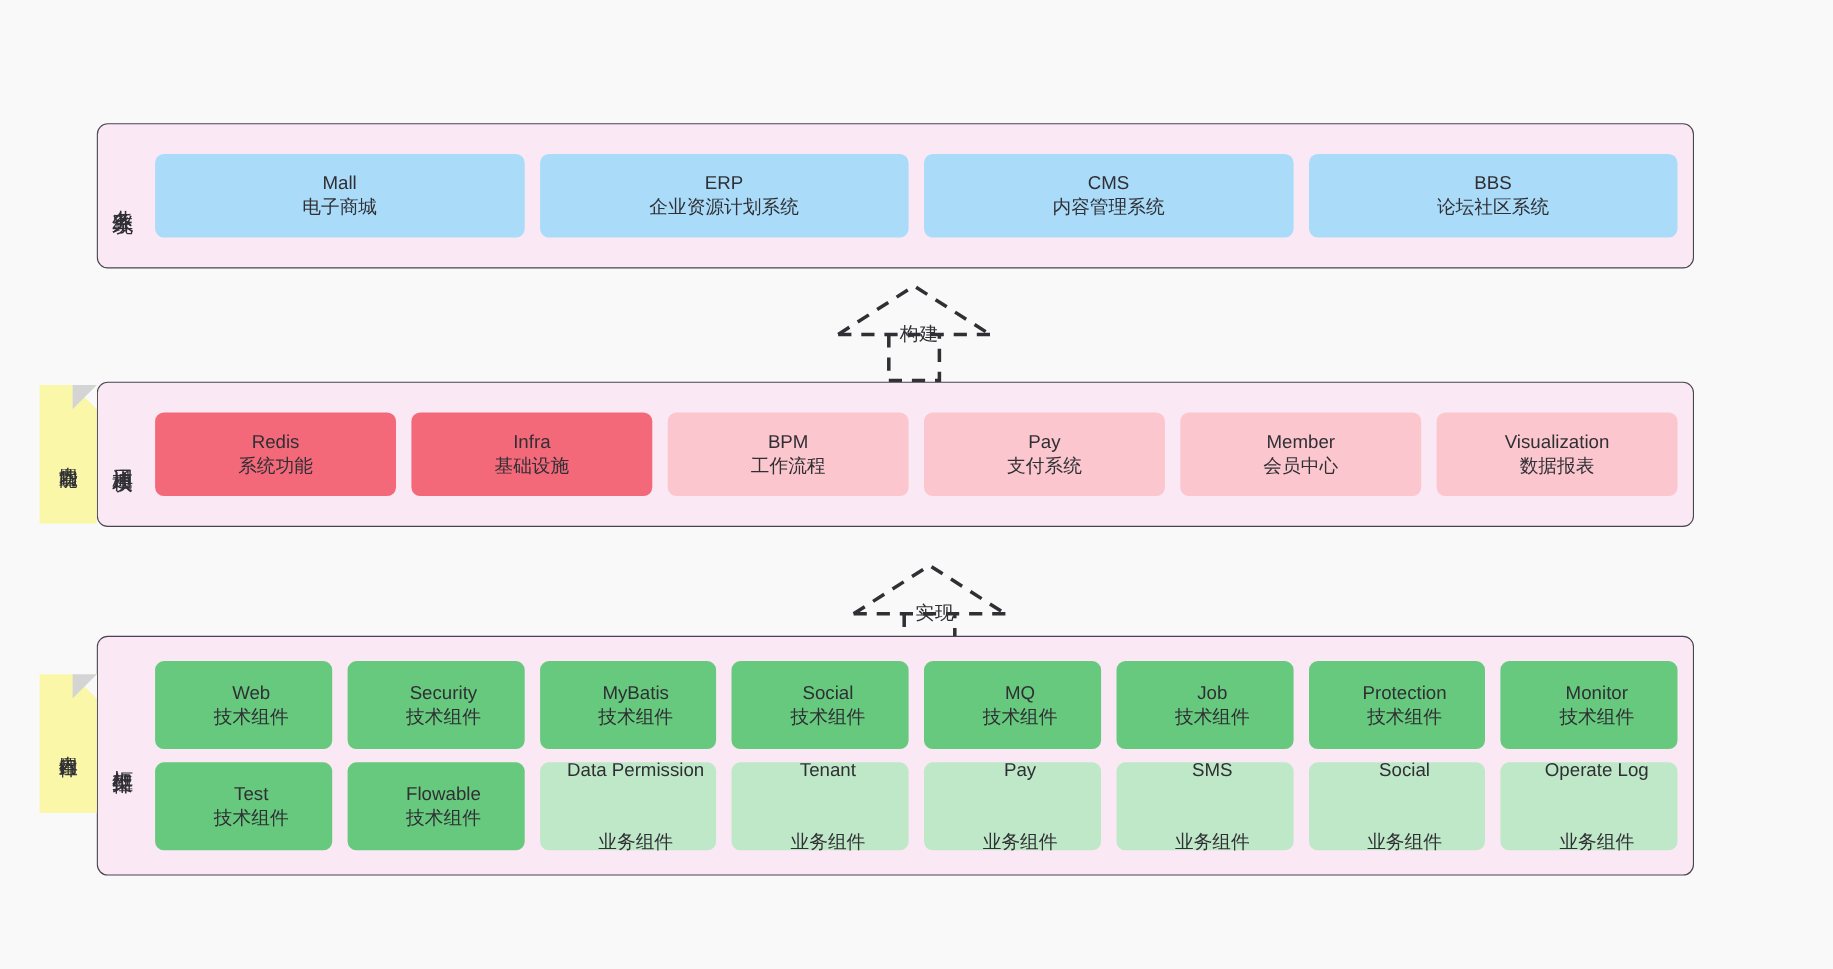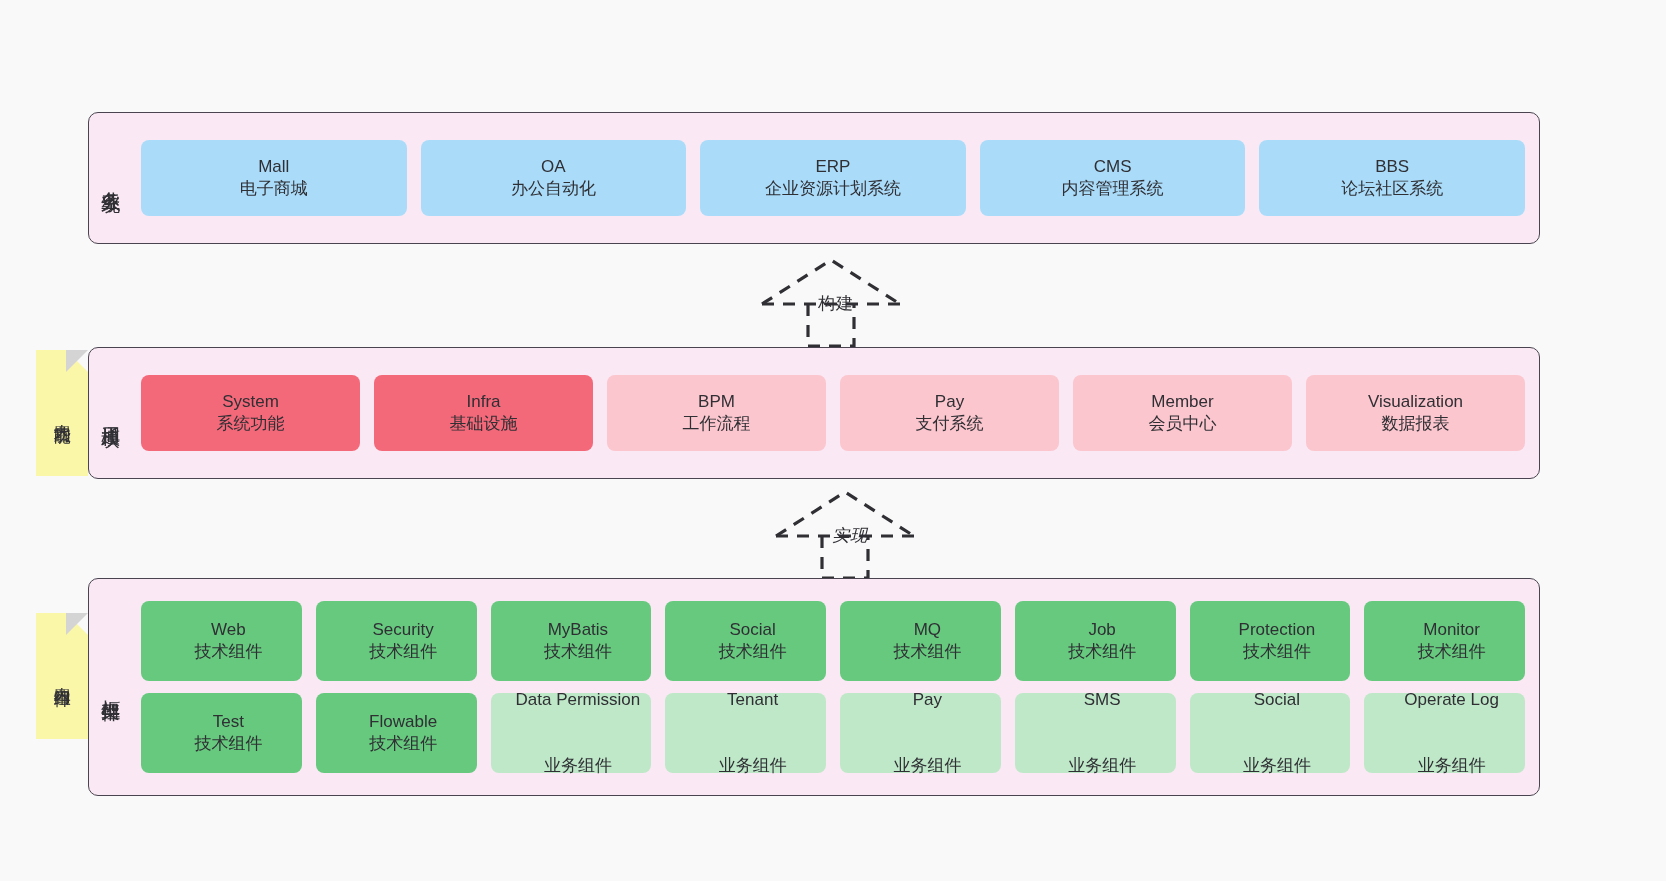--- a/index.html
+++ b/index.html
@@ -153,21 +153,21 @@
   #note-builtin-functions { left: 36px; top: 350px; height: 126px; }
   #note-builtin-components { left: 36px; top: 613px; height: 126px; }
 
   
   .arrow {
     position: absolute;
     width: 150px;
     height: 92px;
   }
   #arrow-build     { left: 756px; top: 256px; }
-  #arrow-implement { left: 770px; top: 488px; font-style: italic; }
+  #arrow-implement { left: 770px; top: 510px; }
 
   .arrow svg { display: block; overflow: visible; }
 
   .arrow-label {
     position: absolute;
     font-size: 17px;
     color: #2f2f34;
     background: transparent;
     white-space: nowrap;
     user-select: none;
@@ -180,24 +180,20 @@
 <body>
 
 <div class="canvas">
 
   <div class="layer" id="layer-business">
     <div class="layer-title">业务系统</div>
     <div class="layer-body">
       <div class="box blue">
         <span class="ttl">Mall</span>
         <span class="sub">电子商城</span>
-      </div>
-      <div class="box blue">
-        <span class="ttl">OA</span>
-        <span class="sub">办公自动化</span>
       </div>
       <div class="box blue">
         <span class="ttl">ERP</span>
         <span class="sub">企业资源计划系统</span>
       </div>
       <div class="box blue">
         <span class="ttl">CMS</span>
         <span class="sub">内容管理系统</span>
       </div>
       <div class="box blue">
@@ -213,21 +209,21 @@
       <path d="M6 48 L144 48" stroke="#2f2f34" stroke-width="3.2" stroke-dasharray="12 9" stroke-linecap="butt" fill="none"></path>
       <path d="M52 48 L52 90 L98 90 L98 48" stroke="#2f2f34" stroke-width="3.2" stroke-dasharray="12 9" stroke-linecap="butt" fill="none"></path>
     </svg>
     <span class="arrow-label">构建</span>
   </div>
 
   <div class="layer" id="layer-modules">
     <div class="layer-title">通用模块</div>
     <div class="layer-body">
       <div class="box red">
-        <span class="ttl">System</span>
+        <span class="ttl">Redis</span>
         <span class="sub">系统功能</span>
       </div>
       <div class="box red">
         <span class="ttl">Infra</span>
         <span class="sub">基础设施</span>
       </div>
       <div class="box pink">
         <span class="ttl">BPM</span>
         <span class="sub">工作流程</span>
       </div>

